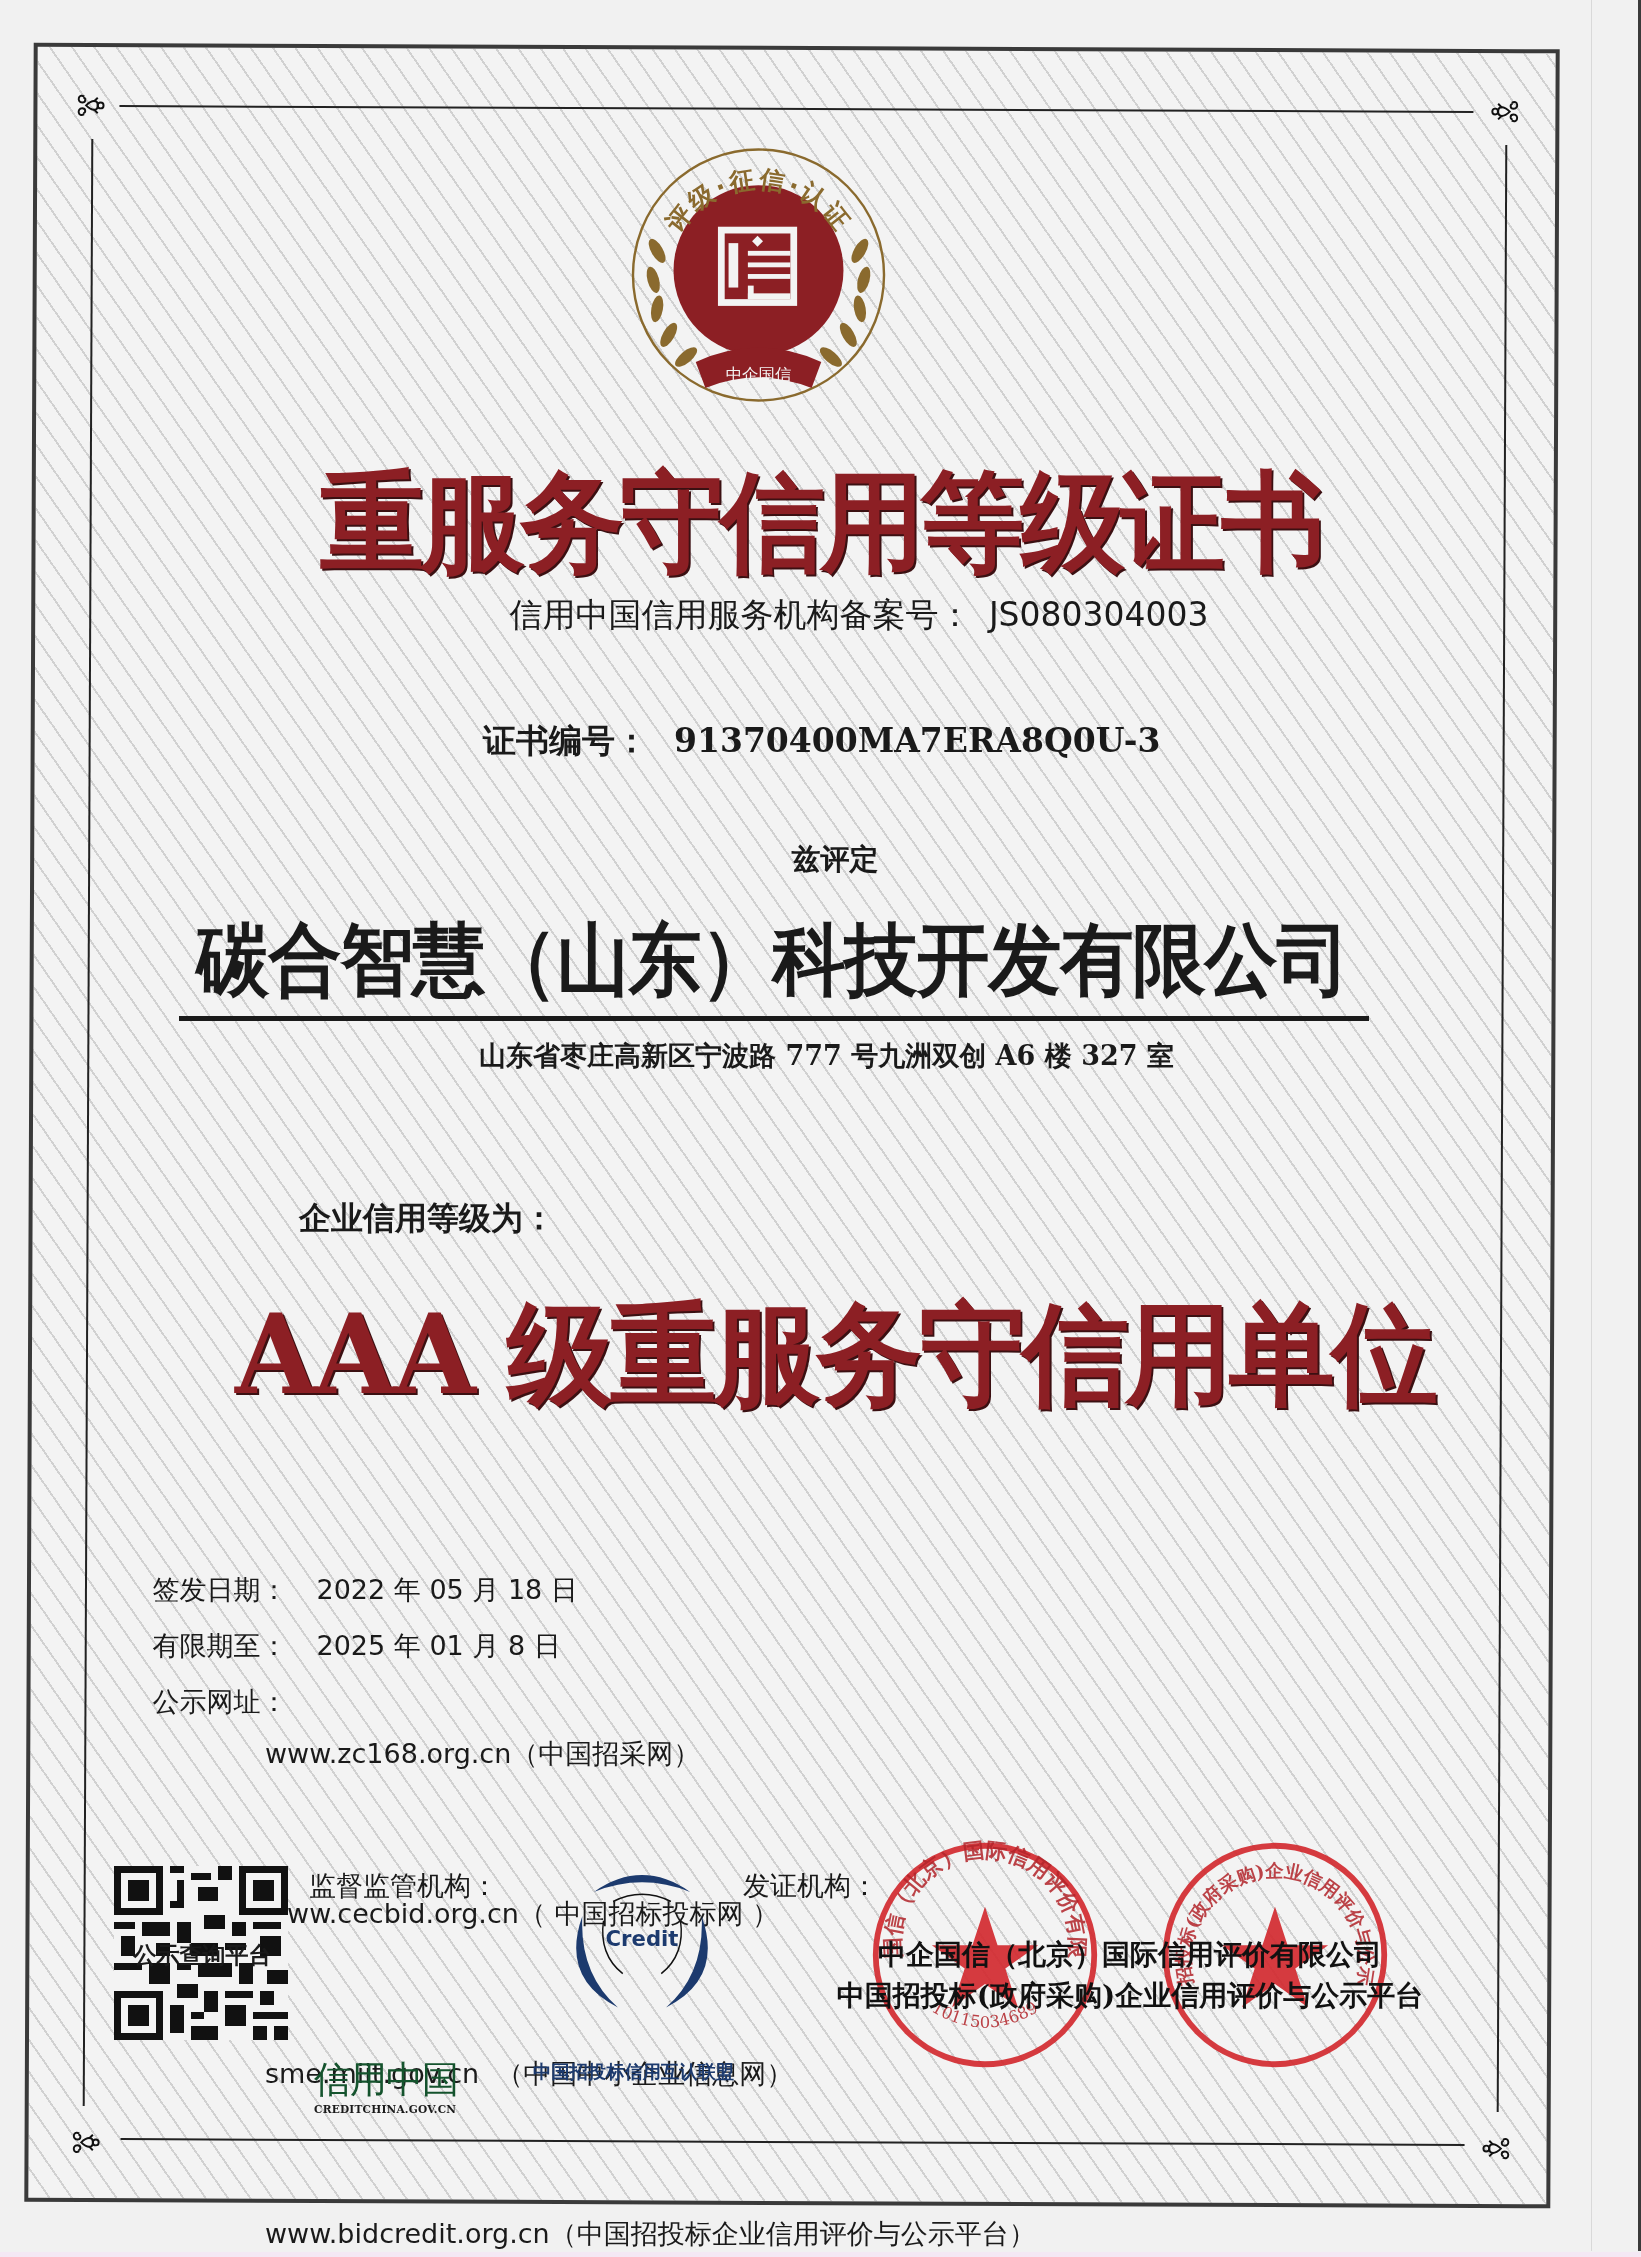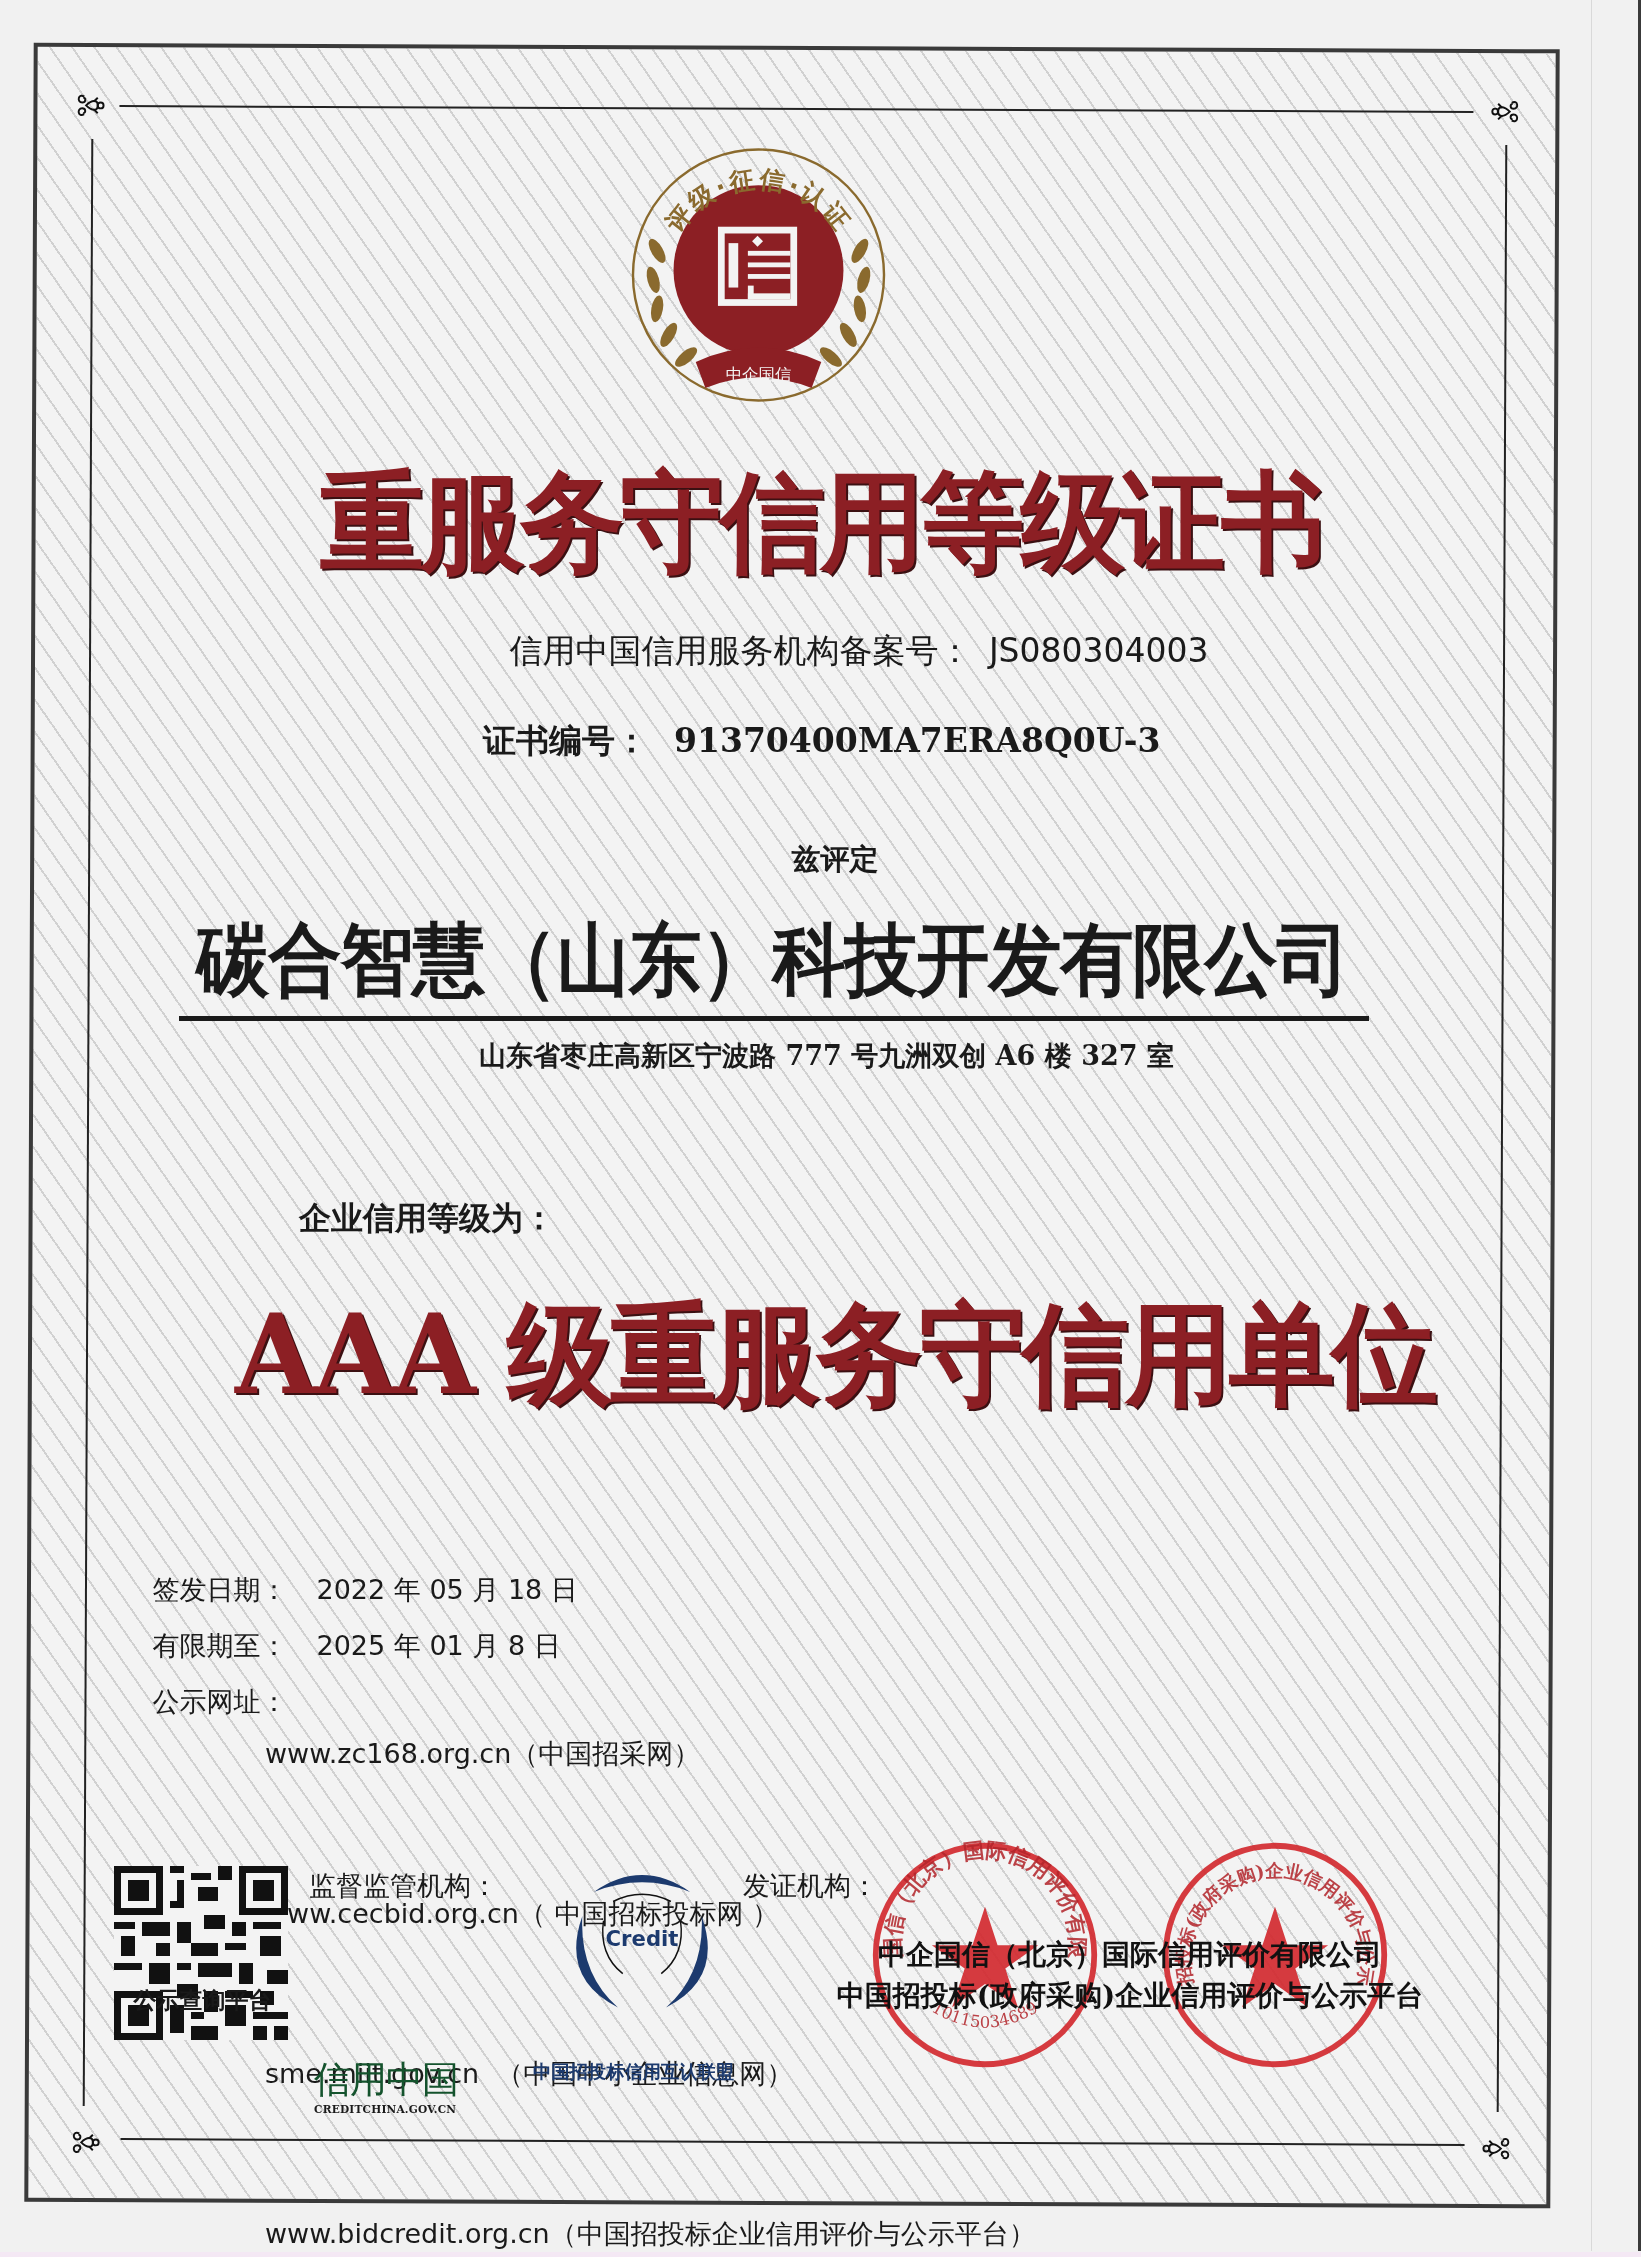--- a/index.html
+++ b/index.html
@@ -98,21 +98,21 @@
 
   .reg-block {
     position: absolute;
     left: 0; right: 0;
     top: 594px;
     text-align: center;
     font-size: 33px;
     line-height: 41px;
     color: #1a1a1a;
   }
-  .reg-line1 { margin-left: 77px; letter-spacing: 0px; margin-top: 36px; }
+  .reg-line1 { margin-left: 77px; letter-spacing: 0px; }
   .reg-line2 { margin-left: 193px; }
   .reg-line1 .val, .reg-line2 .val { margin-left: 17.4px; }
 
   .cert-no {
     position: absolute;
     left: 483px;
     top: 719px;
     font-family: "DejaVu Serif", "Liberation Serif", serif;
     font-weight: bold;
     font-size: 33px;
@@ -204,21 +204,21 @@
     position: absolute;
     left: 114px;
     top: 1866px;
     width: 174px;
     height: 174px;
     background: #fff;
   }
   .qr-caption {
     position: absolute;
     left: 101px;
-    top: 1985px;
+    top: 1940px;
     width: 203px;
     text-align: center;
     font-family: "DejaVu Serif", serif;
     font-weight: bold;
     font-size: 23px;
   }
   .supervisor-label {
     position: absolute;
     left: 309px;
     top: 1868px;

